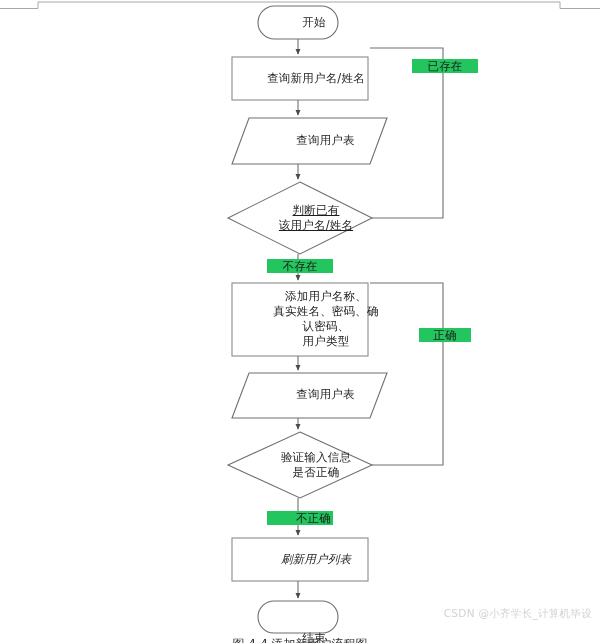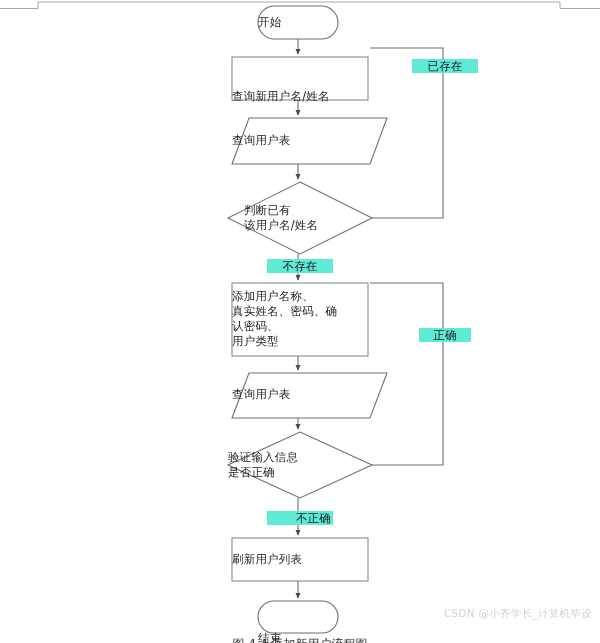--- a/index.html
+++ b/index.html
@@ -17,33 +17,35 @@
   }
   #flow-canvas {
     position: absolute;
     left: 0;
     top: 0;
     width: 600px;
     height: 643px;
   }
   .node-label {
     position: absolute;
+    text-align: center;
     font-size: 11.5px;
     line-height: 15px;
     color: #1d1d1d;
     white-space: pre-line;
     pointer-events: none;
     letter-spacing: .2px;
+    padding-left: 16px;
   }
   .edge-label {
     position: absolute;
     font-size: 11.5px;
     line-height: 14px;
     color: #1d1d1d;
-    background: #5eead4;
+    background: #22c55e;
     padding: 0 2px;
     text-align: center;
     letter-spacing: .2px;
   }
   .watermark {
     position: absolute;
     right: 8px;
     bottom: 22px;
     font-size: 10.5px;
     color: #d2d2d2;
@@ -125,38 +127,38 @@
     <line x1="298" y1="581" x2="298" y2="598" marker-end="url(#arrow)"></line>
 
     <path d="M372,218 L443,218 L443,48 L370,48"></path>
 
     <path d="M372,465 L443,465 L443,283 L370,283"></path>
   </g>
 </svg>
 
 <div class="node-label" style="left:258px; top:15px; width:80px;">开始</div>
 
-<div class="node-label" style="left:232px; top:71px; width:136px;margin-top:18px;">查询新用户名/姓名</div>
+<div class="node-label" style="left:232px; top:71px; width:136px;">查询新用户名/姓名</div>
 
 <div class="node-label" style="left:232px; top:133px; width:155px;">查询用户表</div>
 
-<div class="node-label" style="left:244px; top:203px; width:144px;">判断已有
+<div class="node-label" style="left:228px; top:203px; width:144px;text-decoration:underline;">判断已有
 该用户名/姓名</div>
 
 <div class="node-label" style="left:232px; top:289px; width:156px;">添加用户名称、
 真实姓名、密码、确
 认密码、
 用户类型</div>
 
 <div class="node-label" style="left:232px; top:387px; width:155px;">查询用户表</div>
 
 <div class="node-label" style="left:228px; top:450px; width:144px;">验证输入信息
 是否正确</div>
 
-<div class="node-label" style="left:232px; top:552px; width:136px;">刷新用户列表</div>
+<div class="node-label" style="left:232px; top:552px; width:136px;font-style:italic;">刷新用户列表</div>
 
 <div class="node-label" style="left:258px; top:631px; width:80px;">结束</div>
 
 <div class="edge-label" style="left:412px; top:59px; width:62px;">已存在</div>
 
 <div class="edge-label" style="left:267px; top:259px; width:62px;">不存在</div>
 
 <div class="edge-label" style="left:419px; top:328px; width:48px;text-align:center;">正确</div>
 
 <div class="edge-label" style="left:267px; top:511px; width:62px;text-align:right;">不正确</div>

